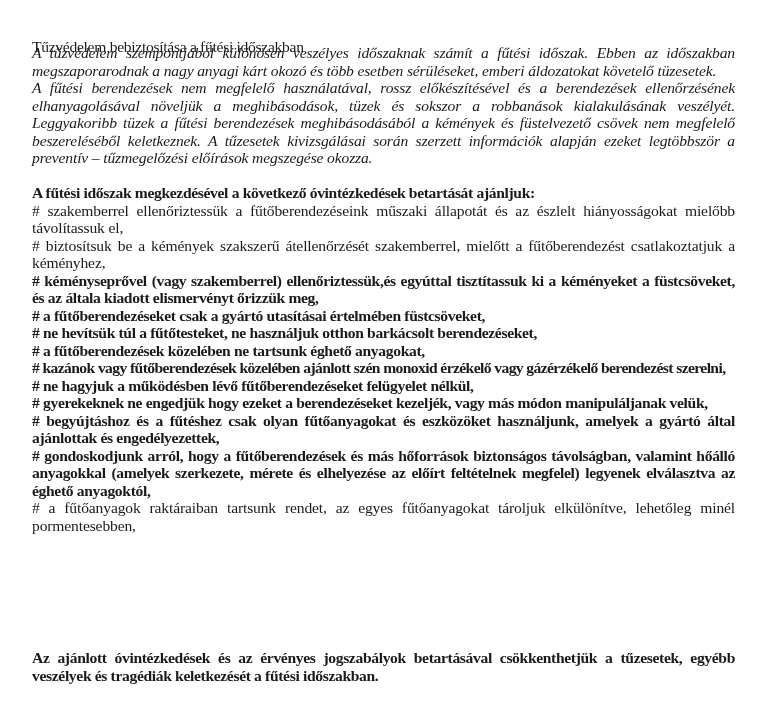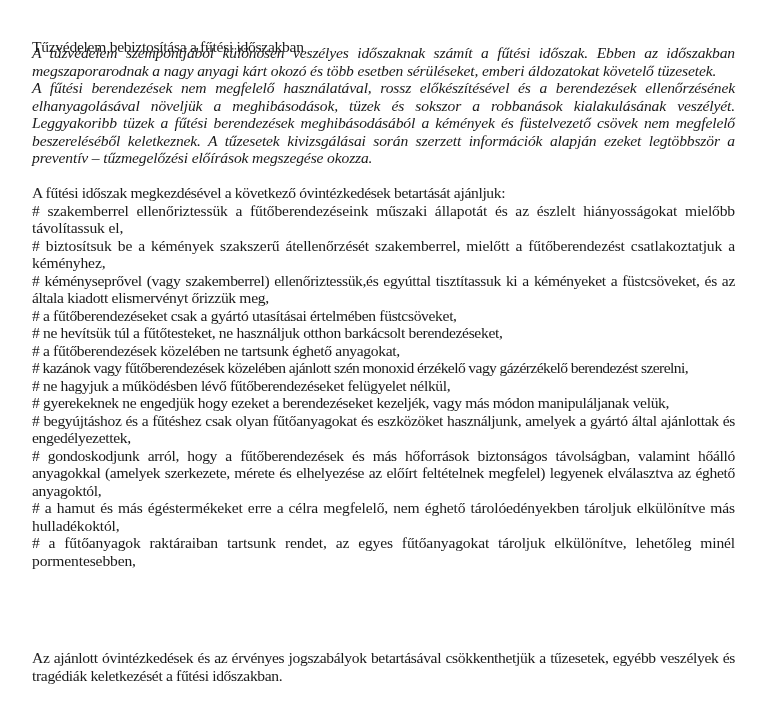--- a/index.html
+++ b/index.html
@@ -9,21 +9,21 @@
     font-family: "Liberation Serif", serif;
     font-size: 15.6px; line-height: 17.5px; color: #1a1a1a;
     letter-spacing: -0.15px;
   }
   .title { position: absolute; top: 6px; left: 0; white-space: nowrap; letter-spacing: -0.3px; margin-top: 32px; }
   .block { position: absolute; left: 0; width: 703px; }
   .p1 { top: 44px; font-style: italic; }
   .p2 { top: 184px; }
   .p3 { top: 629px; margin-top: 20px; }
   .just { text-align: justify; text-align-last: left; }
-  .tight { letter-spacing: -0.35px; }
+  .tight { letter-spacing: -0.35px; font-weight: bold; }
 </style>
 </head>
 <body>
 
 <div class="page">
   <div class="title">Tűzvédelem bebiztosítása a fűtési időszakban</div>
 
   <div class="block p1">
     <div class="just">A tűzvédelem szempontjából különösen veszélyes időszaknak számít a fűtési időszak. Ebben az időszakban megszaporarodnak a nagy anyagi kárt okozó és több esetben sérüléseket, emberi áldozatokat követelő tüzesetek.</div>
     <div class="just">A fűtési berendezések nem megfelelő használatával, rossz előkészítésével és a berendezések ellenőrzésének elhanyagolásával növeljük a meghibásodások, tüzek és sokszor a robbanások kialakulásának veszélyét. Leggyakoribb tüzek a fűtési berendezések meghibásodásából a kémények és füstelvezető csövek nem megfelelő beszereléséből keletkeznek. A tűzesetek kivizsgálásai során szerzett információk alapján ezeket legtöbbször a preventív – tűzmegelőzési előírások megszegése okozza.</div>
@@ -35,20 +35,19 @@
     <div class="just"># biztosítsuk be a kémények szakszerű átellenőrzését szakemberrel, mielőtt a fűtőberendezést csatlakoztatjuk a kéményhez,</div>
     <div class="just tight"># kéményseprővel (vagy szakemberrel) ellenőriztessük,és egyúttal tisztítassuk ki a kéményeket a füstcsöveket, és az általa kiadott elismervényt őrizzük meg,</div>
     <div class="tight"># a fűtőberendezéseket csak a gyártó utasításai értelmében füstcsöveket,</div>
     <div class="tight"># ne hevítsük túl a fűtőtesteket, ne használjuk otthon barkácsolt berendezéseket,</div>
     <div class="tight"># a fűtőberendezések közelében ne tartsunk éghető anyagokat,</div>
     <div class="tight" style="letter-spacing:-0.6px;white-space:nowrap"># kazánok vagy fűtőberendezések közelében ajánlott szén monoxid érzékelő vagy gázérzékelő berendezést szerelni,</div>
     <div class="tight"># ne hagyjuk a működésben lévő fűtőberendezéseket felügyelet nélkül,</div>
     <div class="tight"># gyerekeknek ne engedjük hogy ezeket a berendezéseket kezeljék, vagy más módon manipuláljanak velük,</div>
     <div class="just tight"># begyújtáshoz és a fűtéshez csak olyan fűtőanyagokat és eszközöket használjunk, amelyek a gyártó által ajánlottak és engedélyezettek,</div>
     <div class="just tight"># gondoskodjunk arról, hogy a fűtőberendezések és más hőforrások biztonságos távolságban, valamint hőálló anyagokkal (amelyek szerkezete, mérete és elhelyezése az előírt feltételnek megfelel) legyenek elválasztva az éghető anyagoktól,</div>
-    <div class="just"># a hamut és más égéstermékeket erre a célra megfelelő, nem éghető tárolóedényekben tároljuk elkülönítve más hulladékoktól,</div>
     <div class="just"># a fűtőanyagok raktáraiban tartsunk rendet, az egyes fűtőanyagokat tároljuk elkülönítve, lehetőleg minél pormentesebben,</div>
   </div>
 
   <div class="block p3">
     <div class="just tight">Az ajánlott óvintézkedések és az érvényes jogszabályok betartásával csökkenthetjük a tűzesetek, egyébb veszélyek és tragédiák keletkezését a fűtési időszakban.</div>
   </div>
 </div>
 
 </body></html>

